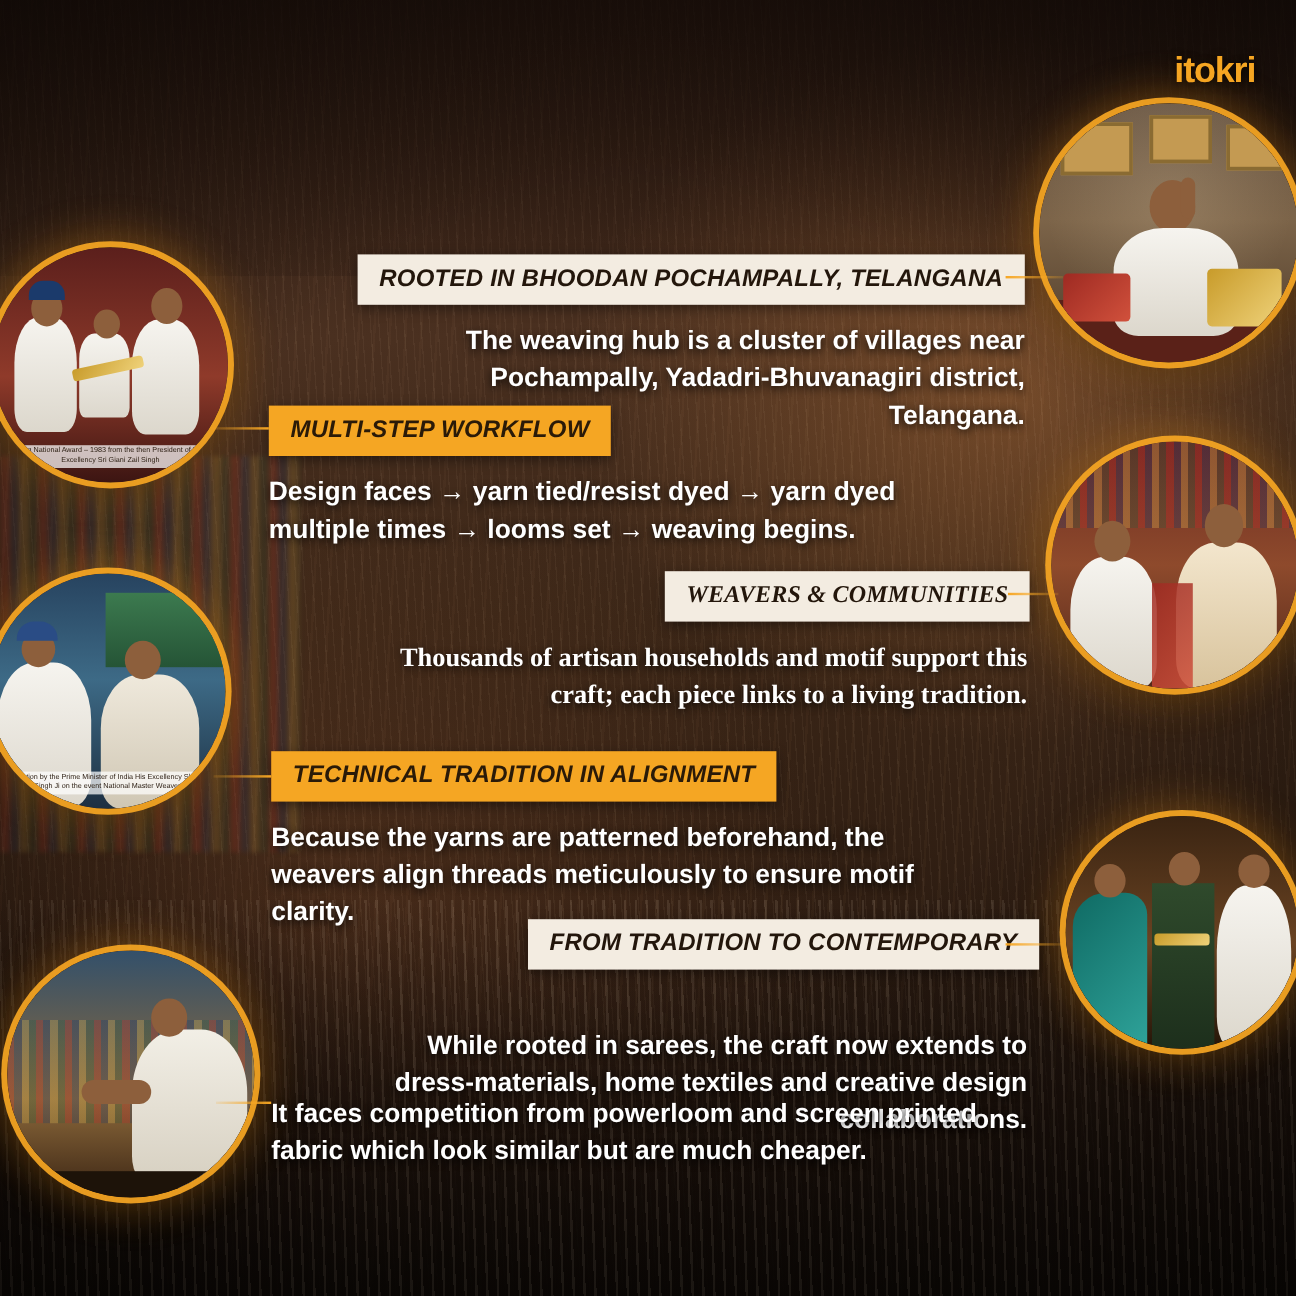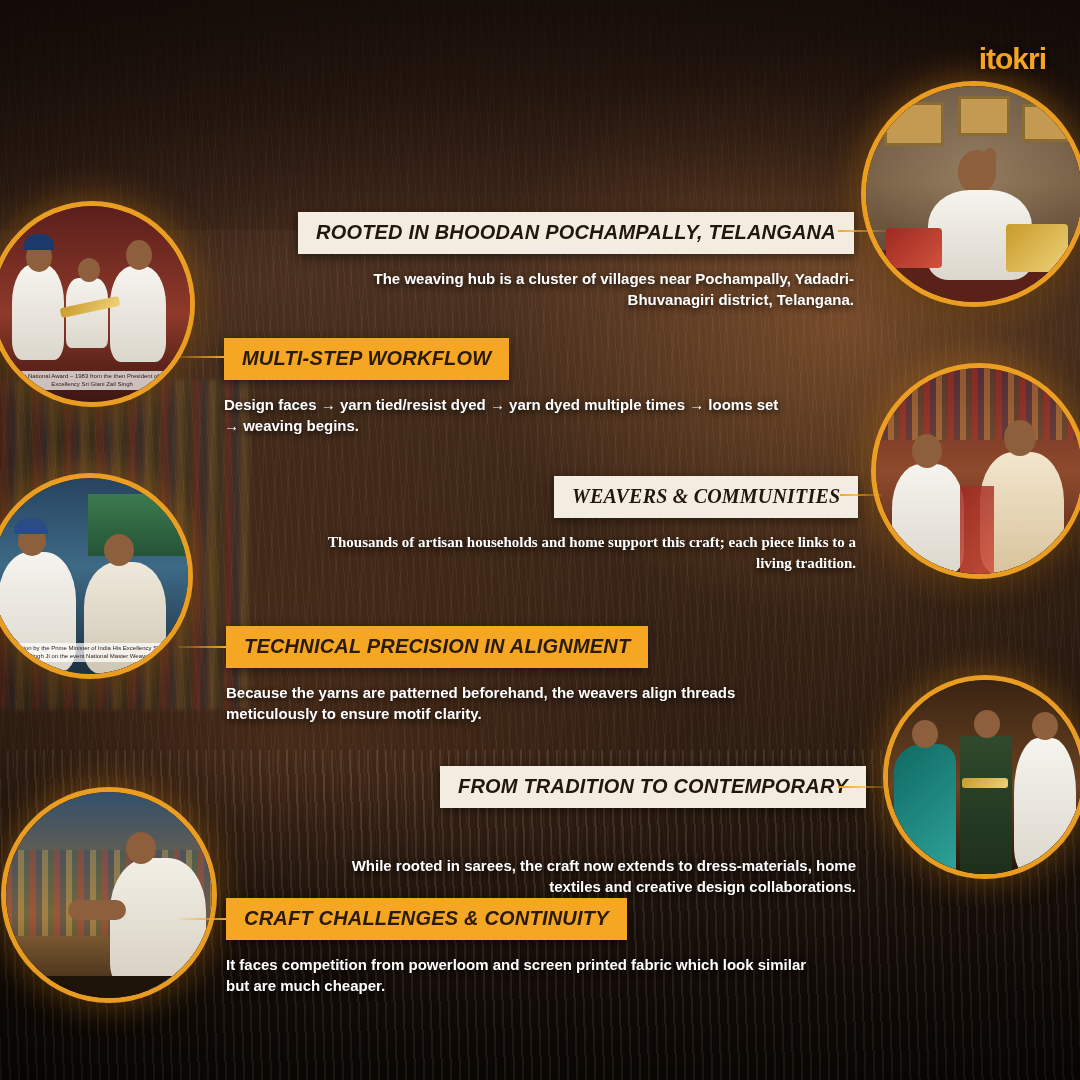--- a/index.html
+++ b/index.html
@@ -162,21 +162,21 @@
     padding: 9px 18px 10px 18px;
     color: #2b1a0c;
     white-space: nowrap;
     box-shadow: 0 3px 10px rgba(0,0,0,.45);
   }
   .tag.cream { background: #f3ece1; color: #23160b; }
   .tag.amber { background: #F5A623; color: #2a1a08; }
   .body {
     color: #ffffff;
     font-weight: 700;
-    font-size: 15px;
+    font-size: 22px;
     line-height: 1.42;
     text-shadow: 0 2px 7px rgba(0,0,0,.85);
     margin-top: 14px;
     max-width: 620px;
   }
   .align-right { text-align: right; }
   .align-left { text-align: left; }
   .connector {
     position: absolute;
     height: 2px;
@@ -294,35 +294,34 @@
   <div class="connector" style="left:838px; top:230px; width:48px;"></div>
 
   <div class="section" style="left:224px; top:338px; width:560px;">
     <div class="tag amber">MULTI-STEP WORKFLOW</div>
     <div class="body align-left">Design faces → yarn tied/resist dyed → yarn dyed multiple times → looms set → weaving begins.</div>
   </div>
   <div class="connector rev" style="left:176px; top:356px; width:48px;"></div>
 
   <div class="section" style="left:300px; top:476px; width:556px;font-family:Liberation Serif, serif;">
     <div class="tag cream" style="margin-left:254px;">WEAVERS &amp; COMMUNITIES</div>
-    <div class="body align-right" style="margin-left:auto;">Thousands of artisan households and home support this craft; each piece links to a living tradition.</div>
+    <div class="body align-right" style="margin-left:auto;">Thousands of artisan households and motif support this craft; each piece links to a living tradition.</div>
   </div>
   <div class="connector" style="left:840px; top:494px; width:42px;"></div>
 
   <div class="section" style="left:226px; top:626px; width:600px;">
-    <div class="tag amber">TECHNICAL PRECISION IN ALIGNMENT</div>
+    <div class="tag amber">TECHNICAL TRADITION IN ALIGNMENT</div>
     <div class="body align-left">Because the yarns are patterned beforehand, the weavers align threads meticulously to ensure motif clarity.</div>
   </div>
   <div class="connector rev" style="left:178px; top:646px; width:48px;"></div>
 
   <div class="section" style="left:300px; top:766px; width:556px;">
     <div class="tag cream" style="margin-left:140px;">FROM TRADITION TO CONTEMPORARY</div>
     <div class="body align-right" style="margin-left:auto;margin-top:47px;">While rooted in sarees, the craft now extends to dress-materials, home textiles and creative design collaborations.</div>
   </div>
   <div class="connector" style="left:838px; top:786px; width:48px;"></div>
 
   <div class="section" style="left:226px; top:898px; width:600px;">
-    <div class="tag amber">CRAFT CHALLENGES &amp; CONTINUITY</div>
     <div class="body align-left">It faces competition from powerloom and screen printed fabric which look similar but are much cheaper.</div>
   </div>
   <div class="connector rev" style="left:180px; top:918px; width:46px;"></div>
 
 </div>
 
 </body></html>

